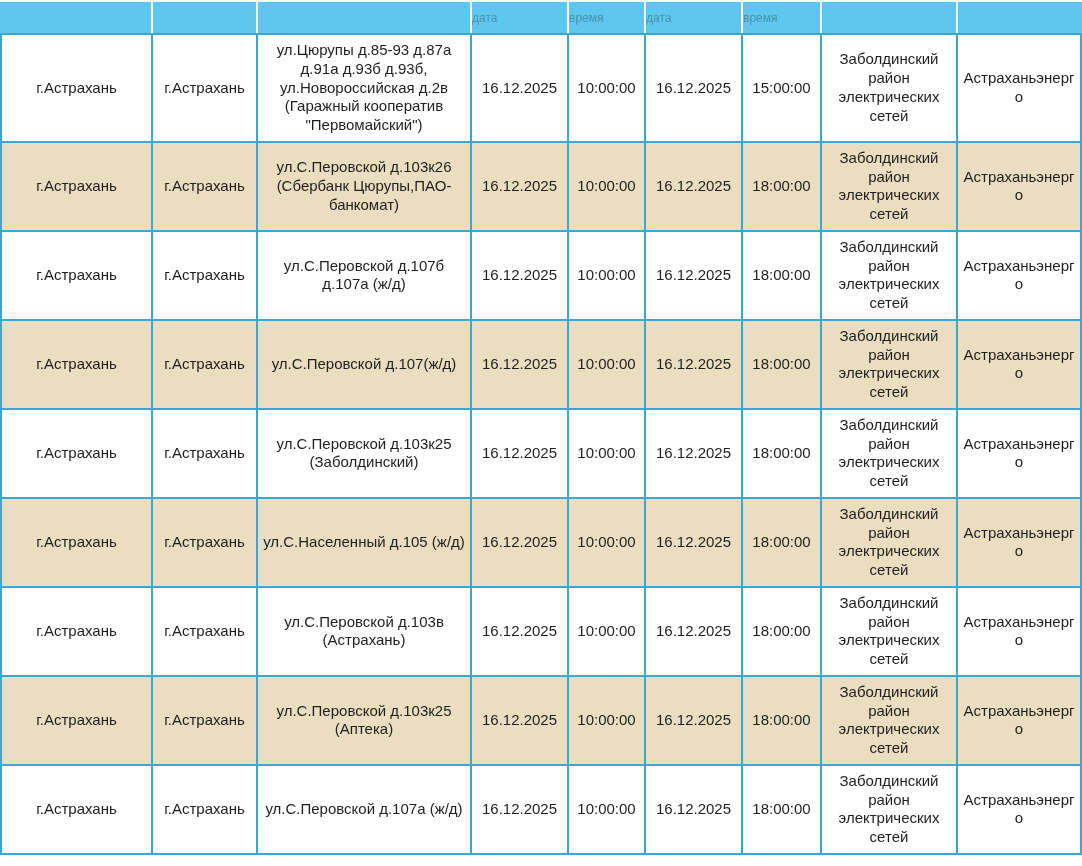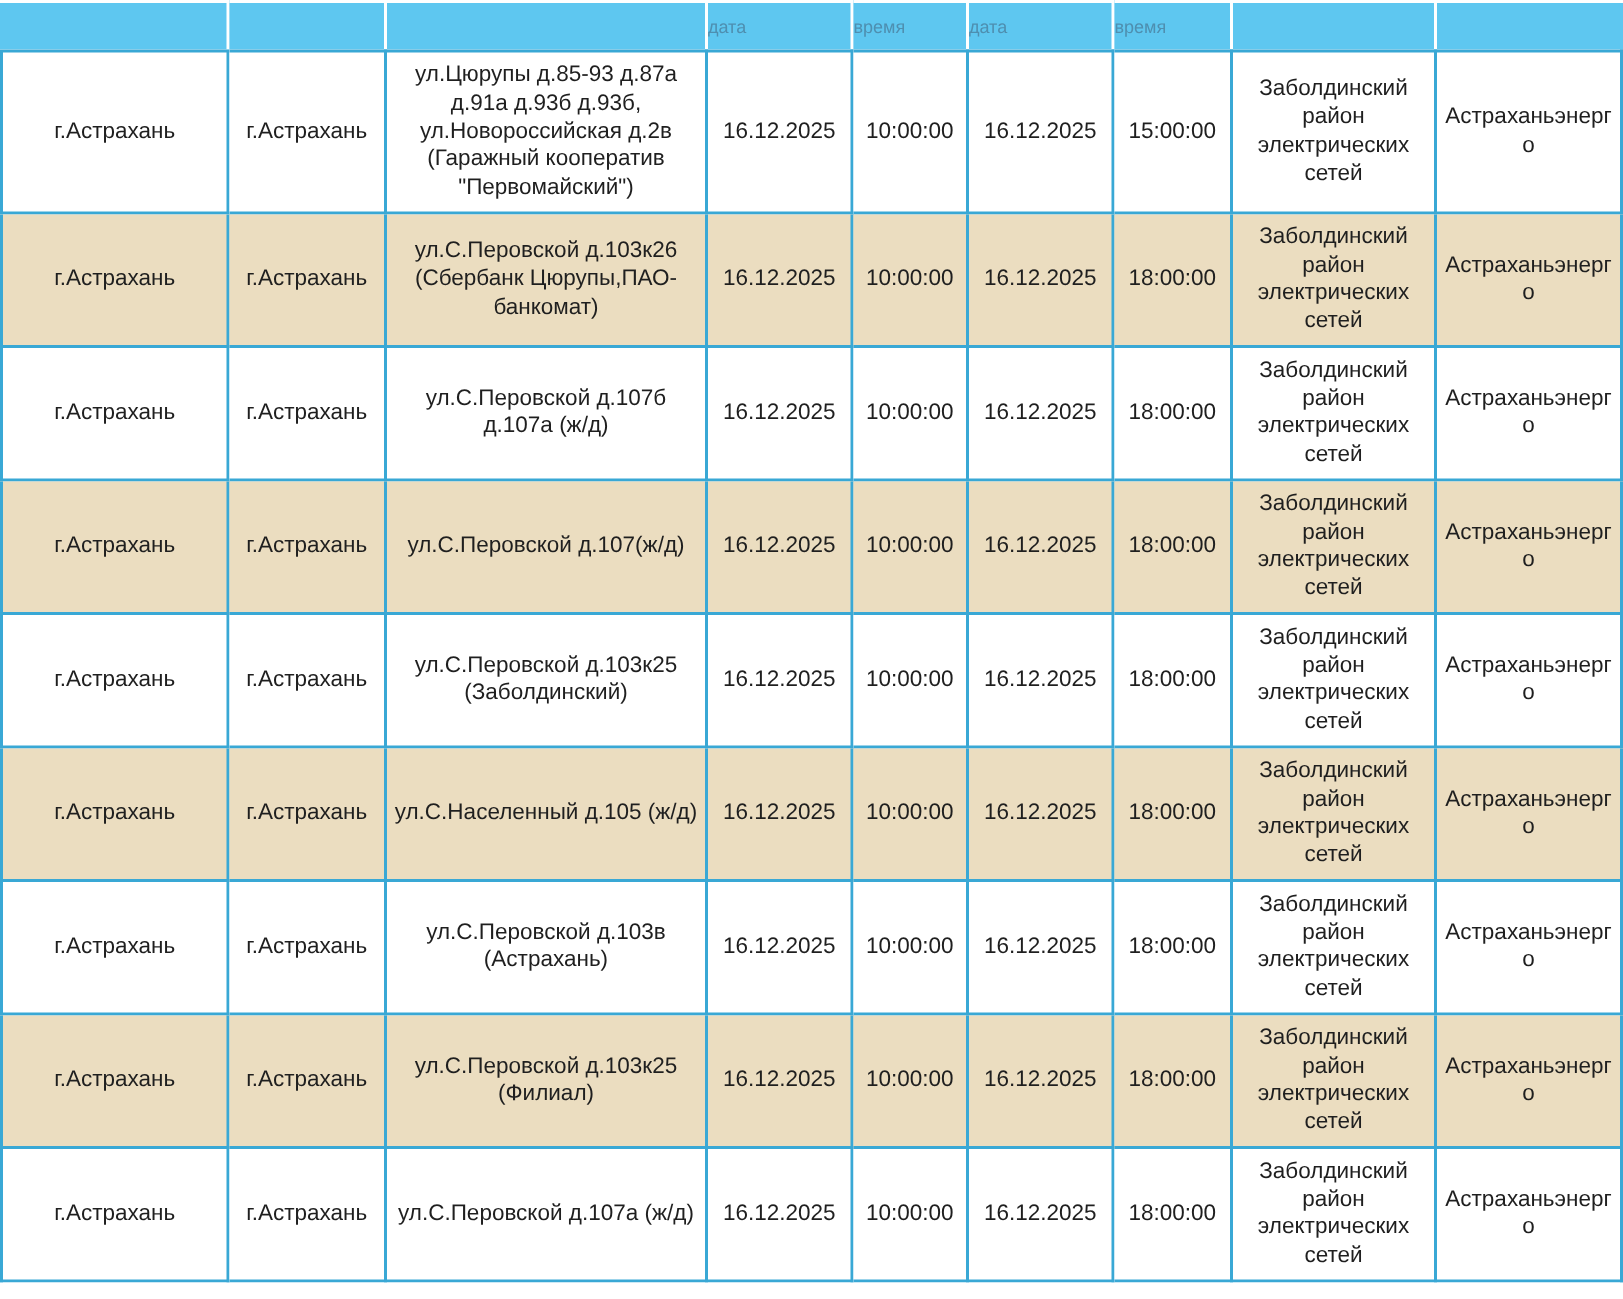--- a/index.html
+++ b/index.html
@@ -158,21 +158,21 @@
     <td>16.12.2025</td>
     <td>10:00:00</td>
     <td>16.12.2025</td>
     <td>18:00:00</td>
     <td>Заболдинский район электрических сетей</td>
     <td>Астраханьэнерго</td>
   </tr>
       <tr class="alt">
     <td>г.Астрахань</td>
     <td>г.Астрахань</td>
-    <td>ул.С.Перовской д.103к25 (Филиал)</td>
+    <td>ул.С.Перовской д.103к25 (Аптека)</td>
     <td>16.12.2025</td>
     <td>10:00:00</td>
     <td>16.12.2025</td>
     <td>18:00:00</td>
     <td>Заболдинский район электрических сетей</td>
     <td>Астраханьэнерго</td>
   </tr>
       <tr>
     <td>г.Астрахань</td>
     <td>г.Астрахань</td>

